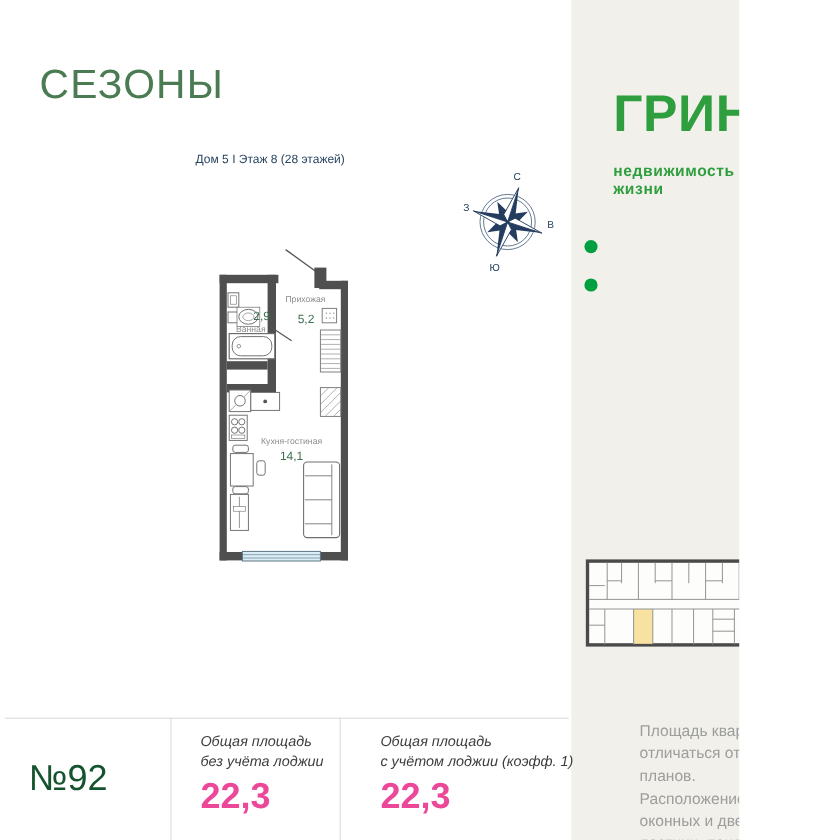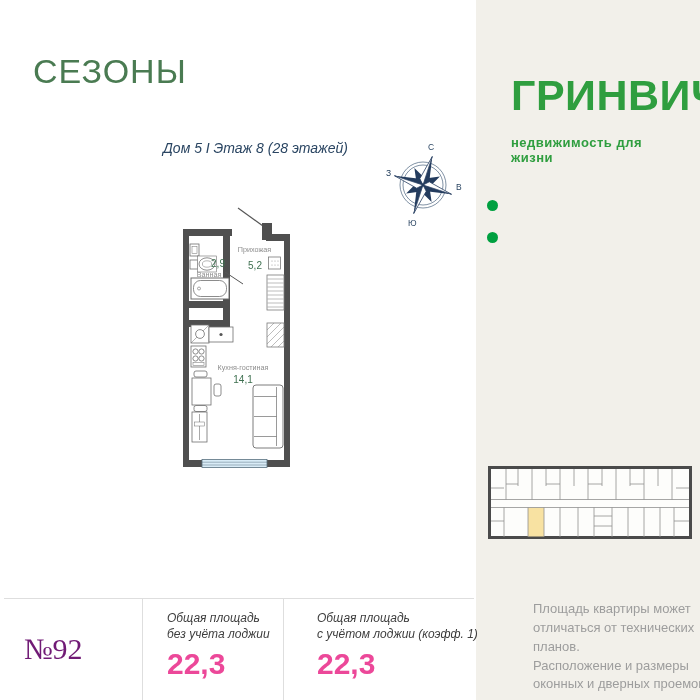--- a/index.html
+++ b/index.html
@@ -1,37 +1,37 @@
 <!DOCTYPE html>
 <html><head>
 <meta charset="utf-8">
 <style>
   html,body{margin:0;padding:0;background:#ffffff;}
-  .canvas{position:relative;width:700px;height:700px;background:#ffffff;overflow:hidden;
+  .canvas{position:relative;width:616px;height:700px;background:#ffffff;overflow:hidden;
           font-family:"Liberation Sans", sans-serif;}
   .brand-panel{position:absolute;left:476px;top:0;width:224px;height:700px;background:#f2f0ea;}
   .seasons{position:absolute;left:33px;top:52px;font-size:34px;font-weight:400;
            letter-spacing:1px;color:#4a7b52;}
-  .location{position:absolute;left:163px;top:140px;font-size:14px;color:#2a4562;font-style:italic;}
+  .location{position:absolute;left:163px;top:128px;font-size:10px;color:#2a4562;}
   .compass{position:absolute;left:383px;top:133px;}
   .floorplan{position:absolute;left:181px;top:204px;}
   .brand-block{position:absolute;left:511px;top:74px;width:164px;text-align:left;}
   .brand-name{font-size:43px;font-weight:800;color:#2f9e3f;letter-spacing:.5px;line-height:1;}
   .brand-tagline{font-size:13px;font-weight:700;color:#2f9e3f;letter-spacing:.5px;margin-top:18px;}
   .features{position:absolute;left:487px;top:194px;width:190px;}
   .feature{display:flex;align-items:flex-start;margin-bottom:15px;}
   .bullet{width:11px;height:11px;border-radius:50%;background:#00a040;margin:6px 7px 0 0;flex:0 0 11px;}
   .feature-text{font-size:19px;font-weight:700;color:#2c614a;line-height:1.13;white-space:pre-line;}
   .miniplan{position:absolute;left:488px;top:466px;}
   .disclaimer{position:absolute;left:533px;top:600px;width:184px;font-size:13px;line-height:1.45;
               color:#9d9d9d;white-space:pre-line;}
   .divider-h{position:absolute;left:4px;top:598px;width:470px;height:1px;background:#dedede;}
   .divider-v{position:absolute;top:598px;width:1px;height:102px;background:#dedede;}
   .v1{left:142px;} .v2{left:283px;}
-  .apt-number{position:absolute;left:24px;top:632px;font-size:30px;color:#701a75;font-family:Liberation Serif, serif;}
+  .apt-number{position:absolute;left:24px;top:632px;font-size:30px;color:#14532d;}
   .metric{position:absolute;top:611px;}
   .m1{left:167px;} .m2{left:317px;}
   .metric-label{font-size:12px;color:#3d3d3d;line-height:1.3;white-space:pre-line;font-style:italic;}
   .metric-value{font-size:30px;font-weight:700;color:#ec4899;margin-top:5px;}
   svg text{font-family:"Liberation Sans", sans-serif;}
   .room-name{fill:#8d8d8d;font-size:7.2px;text-anchor:middle;}
   .room-area{fill:#3e7050;font-size:10px;text-anchor:middle;}
   .compass-letter{fill:#2a4562;font-size:8.5px;font-weight:400;}
 </style>
 </head>

